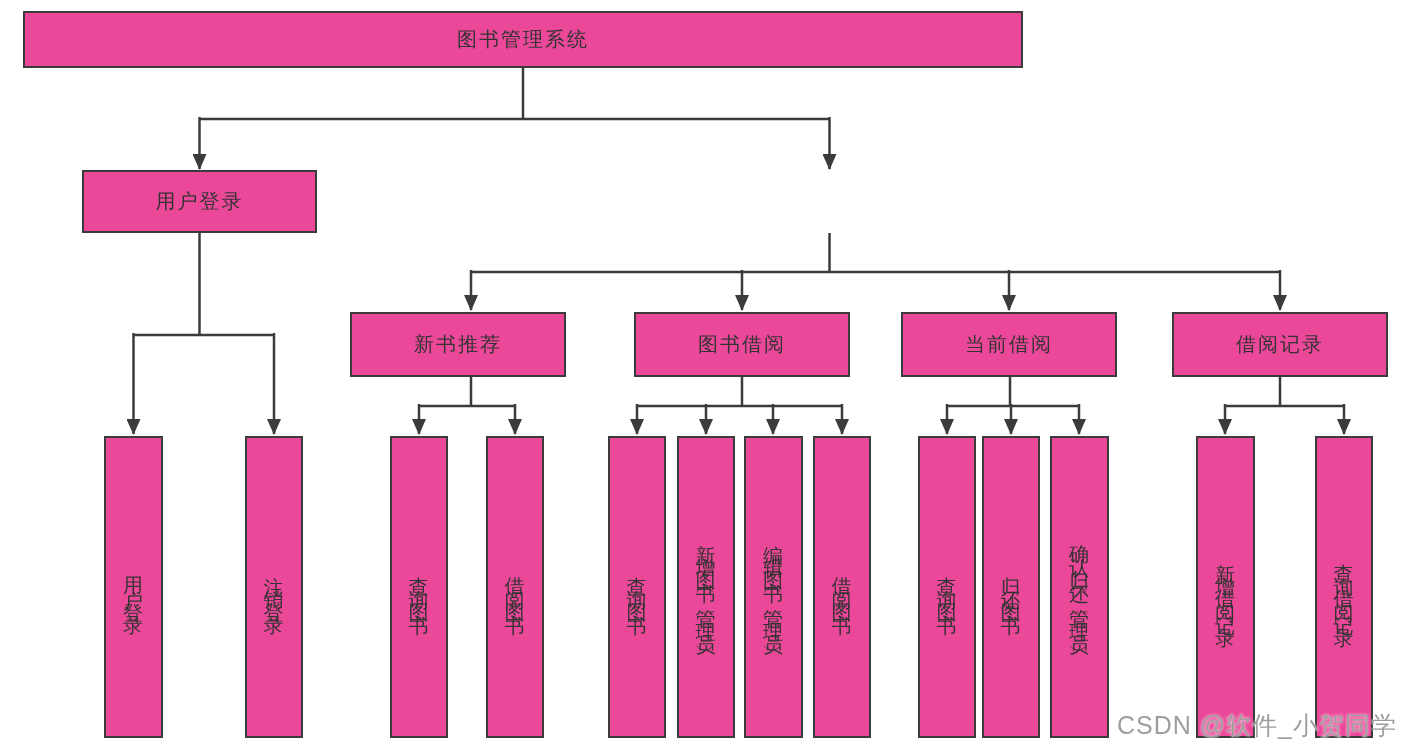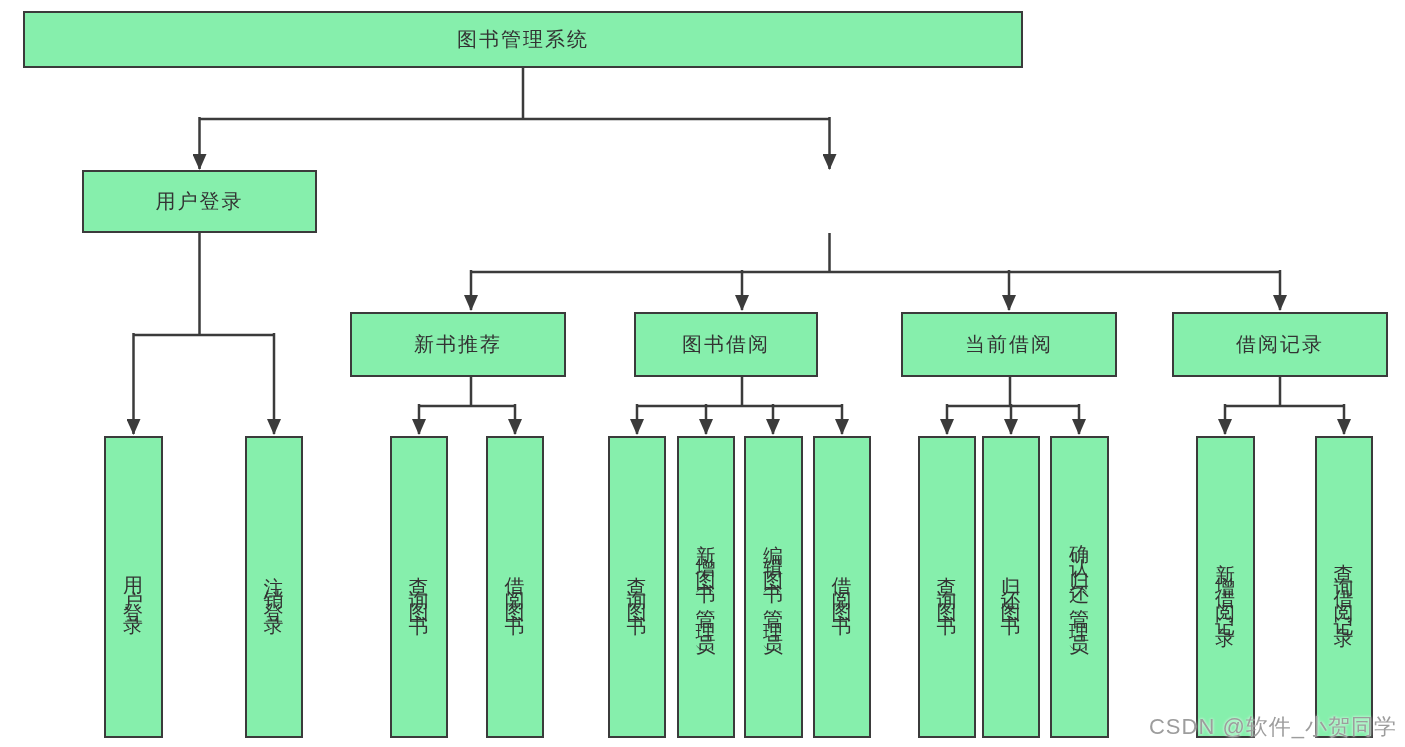--- a/index.html
+++ b/index.html
@@ -2,30 +2,30 @@
 <html><head>
 <meta charset="utf-8">
 <style>
   html,body{margin:0;padding:0;background:#fff;}
   .canvas{
     position:relative;width:1405px;height:747px;background:#ffffff;
     font-family:"Liberation Sans",sans-serif;color:#333333;overflow:hidden;
   }
   svg.wires{position:absolute;left:0;top:0;pointer-events:none;}
   .box{
-    position:absolute;background:#86efac;border:2.5px solid #3b3b3b;
+    position:absolute;background:#ec4899;border:2.5px solid #3b3b3b;
     display:flex;align-items:center;justify-content:center;box-sizing:border-box;
   }
   .h span{font-size:20px;letter-spacing:2px;white-space:nowrap;}
   .v span{
     writing-mode:vertical-rl;text-orientation:mixed;
     font-size:20px;letter-spacing:13px;line-height:1;
   }
   .watermark{
-    position:absolute;right:8px;bottom:5px;font-size:22px;color:#9d9d9d;
+    position:absolute;right:8px;bottom:5px;font-size:25px;color:#9d9d9d;
     letter-spacing:1px;text-shadow:0 0 3px #ffffff;white-space:nowrap;
   }
 </style>
 </head>
 <body>
 
 <div class="canvas">
 
   <svg class="wires" width="1405" height="747" viewBox="0 0 1405 747">
     <defs>
@@ -74,21 +74,21 @@
     <span>图书管理系统</span>
   </div>
 
   <div class="box h" style="left:82px;top:170px;width:235px;height:63px">
     <span>用户登录</span>
   </div>
 
   <div class="box h" style="left:350px;top:312px;width:216px;height:65px">
     <span>新书推荐</span>
   </div>
-  <div class="box h" style="left:634px;top:312px;width:184px;height:65px">
+  <div class="box h" style="left:634px;top:312px;width:216px;height:65px">
     <span>图书借阅</span>
   </div>
   <div class="box h" style="left:901px;top:312px;width:216px;height:65px">
     <span>当前借阅</span>
   </div>
   <div class="box h" style="left:1172px;top:312px;width:216px;height:65px">
     <span>借阅记录</span>
   </div>
 
   <div class="box v" style="left:104px;top:436px;width:59px;height:302px">

